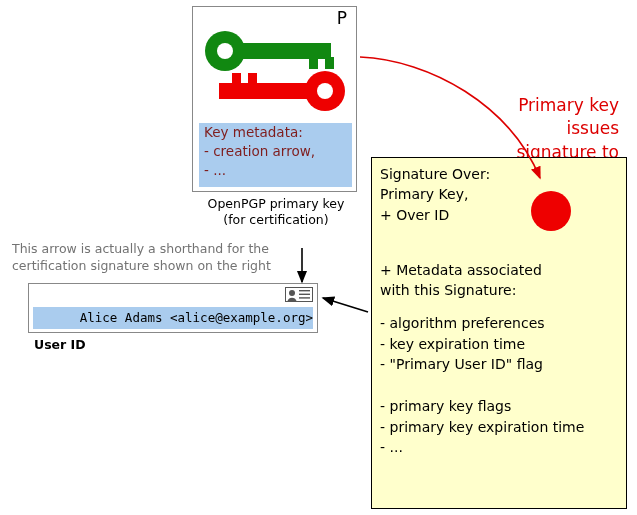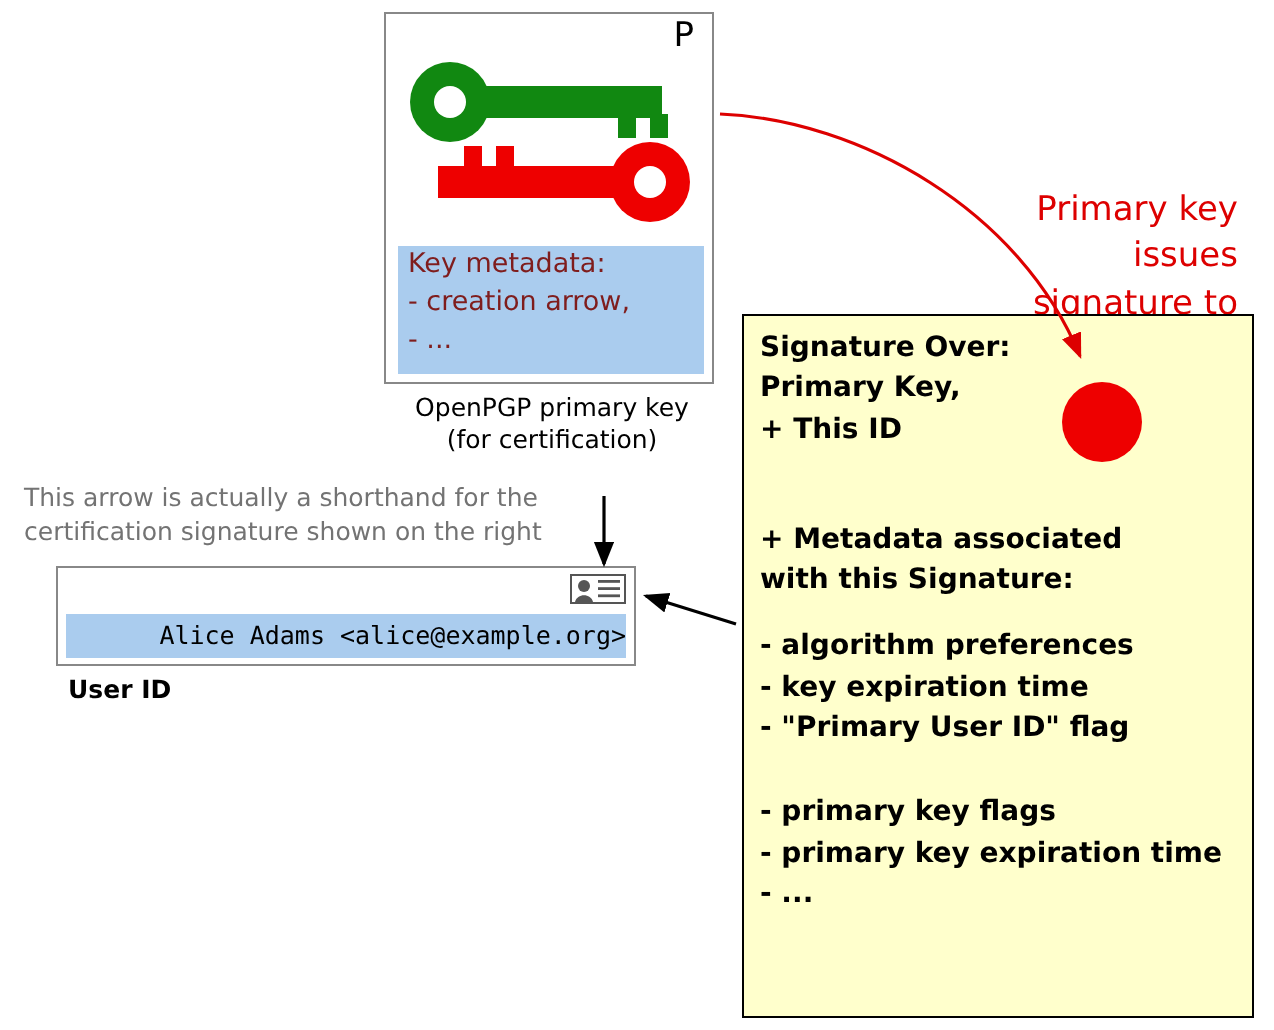--- a/index.html
+++ b/index.html
@@ -137,21 +137,21 @@
     width: 256px;
     height: 352px;
     background: #ffffcc;
     border: 1px solid #000000;
     box-sizing: border-box;
     padding: 6px 8px 0 8px;
     font-size: 14px;
     line-height: 1.45;
     color: #000000;
   }
-  #signature-panel .line { white-space: nowrap; font-weight: bold; }
+  #signature-panel .line { white-space: nowrap; }
   #signature-panel .gap { height: 13px; }
   #signature-panel .gap-sm { height: 9px; }
   #sig-red-dot {
     position: absolute;
     left: 159px;
     top: 33px;
     width: 40px;
     height: 40px;
     border-radius: 50%;
     background: #ee0000;
@@ -234,21 +234,21 @@
     </svg>
     <div id="userid-value">Alice Adams &lt;alice@example.org&gt;</div>
   </div>
   <div id="userid-caption">User ID</div>
 
   <div id="primary-key-annotation">Primary key issues signature to associate the User ID with itself</div>
 
   <div id="signature-panel">
     <div class="line">Signature Over:</div>
     <div class="line">Primary Key,</div>
-    <div class="line">+ This ID</div>
+    <div class="line">+ Over ID</div>
 
     <div class="gap"></div>
     <div class="gap"></div>
     <div class="gap-sm"></div>
 
     <div class="line">+ Metadata associated</div>
     <div class="line">  with this Signature:</div>
 
     <div class="gap"></div>
 

